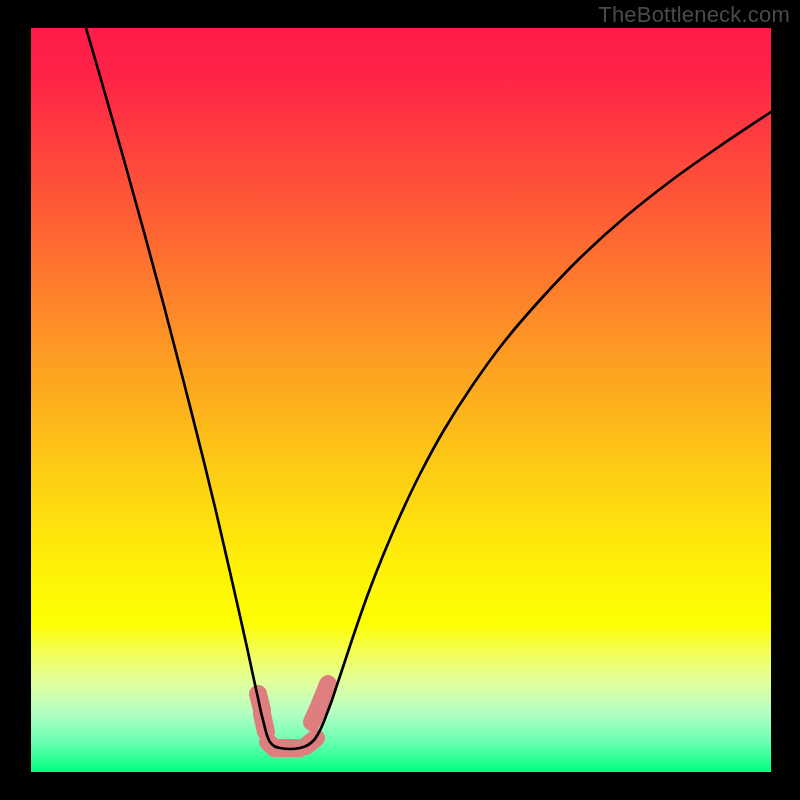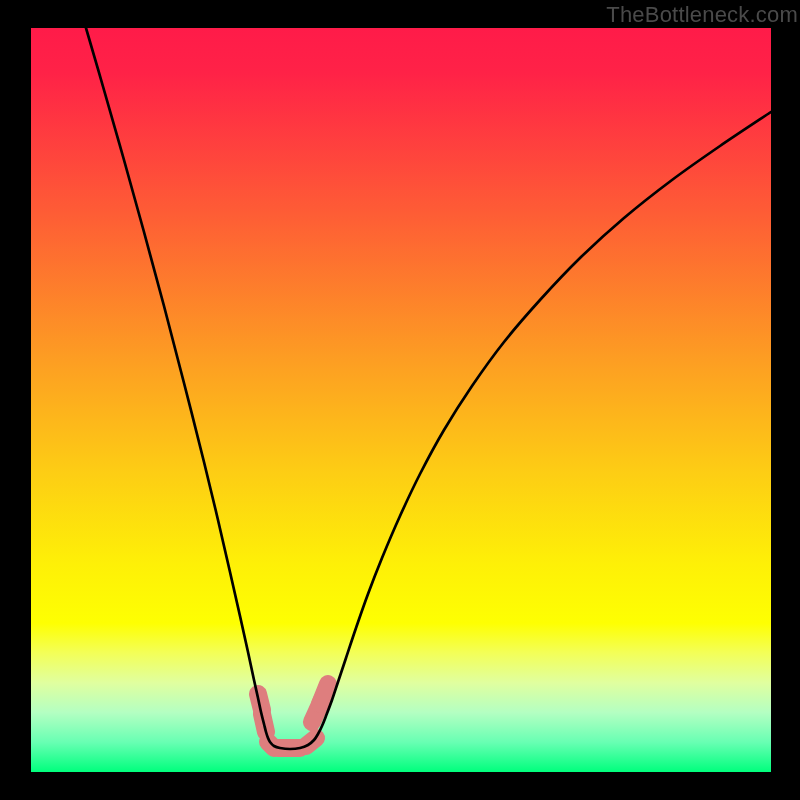--- a/index.html
+++ b/index.html
@@ -13,21 +13,21 @@
   }
   .frame {
     position: relative;
     width: 800px;
     height: 800px;
     background: #000;
   }
   .watermark {
     position: absolute;
     top: 2px;
-    right: 2px;
+    right: 10px;
     color: #4a4a4a;
     font-size: 22px;
     font-weight: 500;
     letter-spacing: 0.2px;
     user-select: none;
   }
   svg {
     position: absolute;
     top: 0;
     left: 0;

